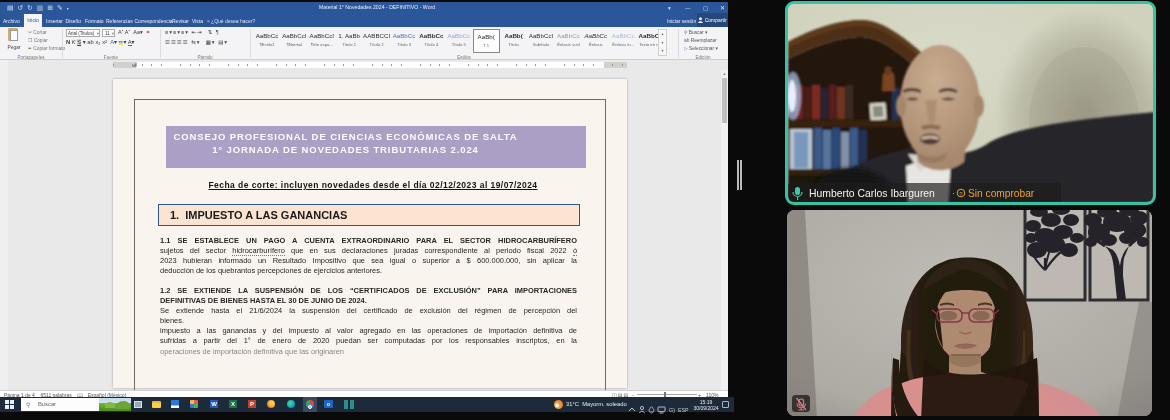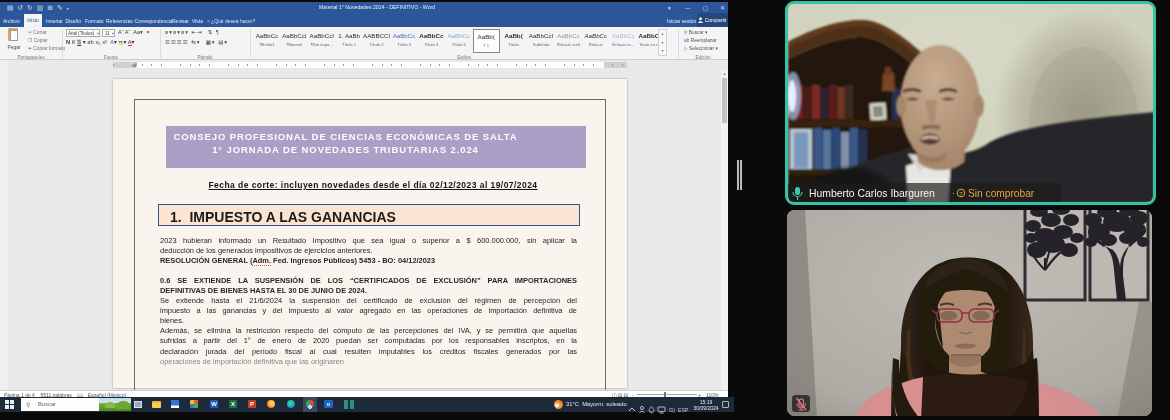--- a/index.html
+++ b/index.html
@@ -173,34 +173,33 @@
       <div class="abs" style="left:124px;top:0;width:8px;height:8px;color:#888;font-size:6px;line-height:8px;">◢</div>
     </div>
     <div class="abs" id="vruler"></div>
     <div class="abs" id="canvas">
       <div id="page">
         <div class="abs" style="left:21px;top:20px;width:472px;height:300px;border:1px solid #6e6a64;"></div>
         <div class="abs" style="left:52.5px;top:46.5px;width:420px;height:42px;background:#ab9fc6;"></div>
         <div class="abs" style="left:52.5px;top:51px;width:360px;text-align:center;color:#fdfdfd;font-weight:bold;font-size:9.5px;letter-spacing:0.9px;line-height:13px;">CONSEJO PROFESIONAL DE CIENCIAS ECONÓMICAS DE SALTA<br>1° JORNADA DE NOVEDADES TRIBUTARIAS 2.024</div>
         <div class="abs" style="left:40px;top:101px;width:440px;text-align:center;color:#141414;font-weight:bold;font-size:8.5px;letter-spacing:0.45px;"><span style="text-decoration:underline;">Fecha de corte: incluyen novedades desde el día 02/12/2023 al 19/07/2024</span></div>
         <div class="abs" style="left:45px;top:125px;width:422px;height:22px;background:#fbe5d2;border:1.3px solid #2f5496;"></div>
-        <div class="abs" style="left:57px;top:129.5px;color:#1a1a1a;font-weight:bold;font-size:14px;">1.&nbsp;&nbsp;IMPUESTO A LAS GANANCIAS</div>
+        <div class="abs" style="left:57px;top:129.5px;color:#1a1a1a;font-weight:bold;font-size:11px;">1.&nbsp;&nbsp;IMPUESTO A LAS GANANCIAS</div>
         <div class="abs" id="bodytext" style="left:47px;top:157px;width:417px;color:#262626;font-size:7.45px;">
+            <div class="tl j"><b>1.1 SE ESTABLECE UN PAGO A CUENTA EXTRAORDINARIO PARA EL SECTOR HIDROCARBURÍFERO</b></div>
+            <div class="tl j">sujetos del sector <span class="sq">hidrocarburífero</span> que en sus declaraciones juradas correspondiente al periodo fiscal 2022 <span class="sq">ó</span></div>
             <div class="tl j">2023 hubieran informado un Resultado Impositivo que sea igual o superior a $ 600.000.000, sin aplicar la</div>
-            <div class="tl">deducción de los generados impositivos de ejercicios anteriores.</div>
-            <div class="tl"><b>RESOLUCIÓN GENERAL (<span class="sq">Adm.</span> Fed. Ingresos Públicos) 5453 - BO: 04/12/2023</b></div>
+            <div class="tl">deducción de los quebrantos percepciones de ejercicios anteriores.</div>
             <div class="tl"></div>
-            <div class="tl j"><b>0.6 SE EXTIENDE LA SUSPENSIÓN DE LOS “CERTIFICADOS DE EXCLUSIÓN” PARA IMPORTACIONES</b></div>
+            <div class="tl j"><b>1.2 SE EXTIENDE LA SUSPENSIÓN DE LOS “CERTIFICADOS DE EXCLUSIÓN” PARA IMPORTACIONES</b></div>
             <div class="tl"><b>DEFINITIVAS DE BIENES HASTA EL 30 DE JUNIO DE 2024.</b></div>
             <div class="tl j">Se extiende hasta el 21/6/2024 la suspensión del certificado de exclusión del régimen de percepción del</div>
+            <div class="tl">bienes.</div>
             <div class="tl j">impuesto a las ganancias y del impuesto al valor agregado en las operaciones de importación definitiva de</div>
-            <div class="tl">bienes.</div>
-            <div class="tl j">Además, se elimina la restricción respecto del cómputo de las percepciones del IVA, y se permitirá que aquellas</div>
             <div class="tl j">sufridas a partir del 1° de enero de 2020 puedan ser computadas por los responsables inscriptos, en la</div>
-            <div class="tl j">declaración jurada del período fiscal al cual resulten imputables los créditos fiscales generados por las</div>
             <div class="tl"><span style="opacity:.55">operaciones de importación definitiva que las originaren</span></div>
           </div>
       </div>
     </div>
     <div class="abs" id="scrollbar">
       <div class="abs" style="left:1px;top:8px;width:5px;height:45px;background:#c1c1c1;"></div>
       <div class="abs" style="left:1.5px;top:1px;width:4px;height:4px;color:#888;font-size:4px;">▲</div>
     </div>
     <div class="abs" id="statusbar">
       <div class="abs" style="left:4px;top:1.5px;font-size:5px;color:#555;white-space:nowrap;">Página 1 de 4&nbsp;&nbsp;&nbsp;&nbsp;6511 palabras&nbsp;&nbsp;&nbsp;&nbsp;📖&nbsp;&nbsp;&nbsp;Español (México)</div>

